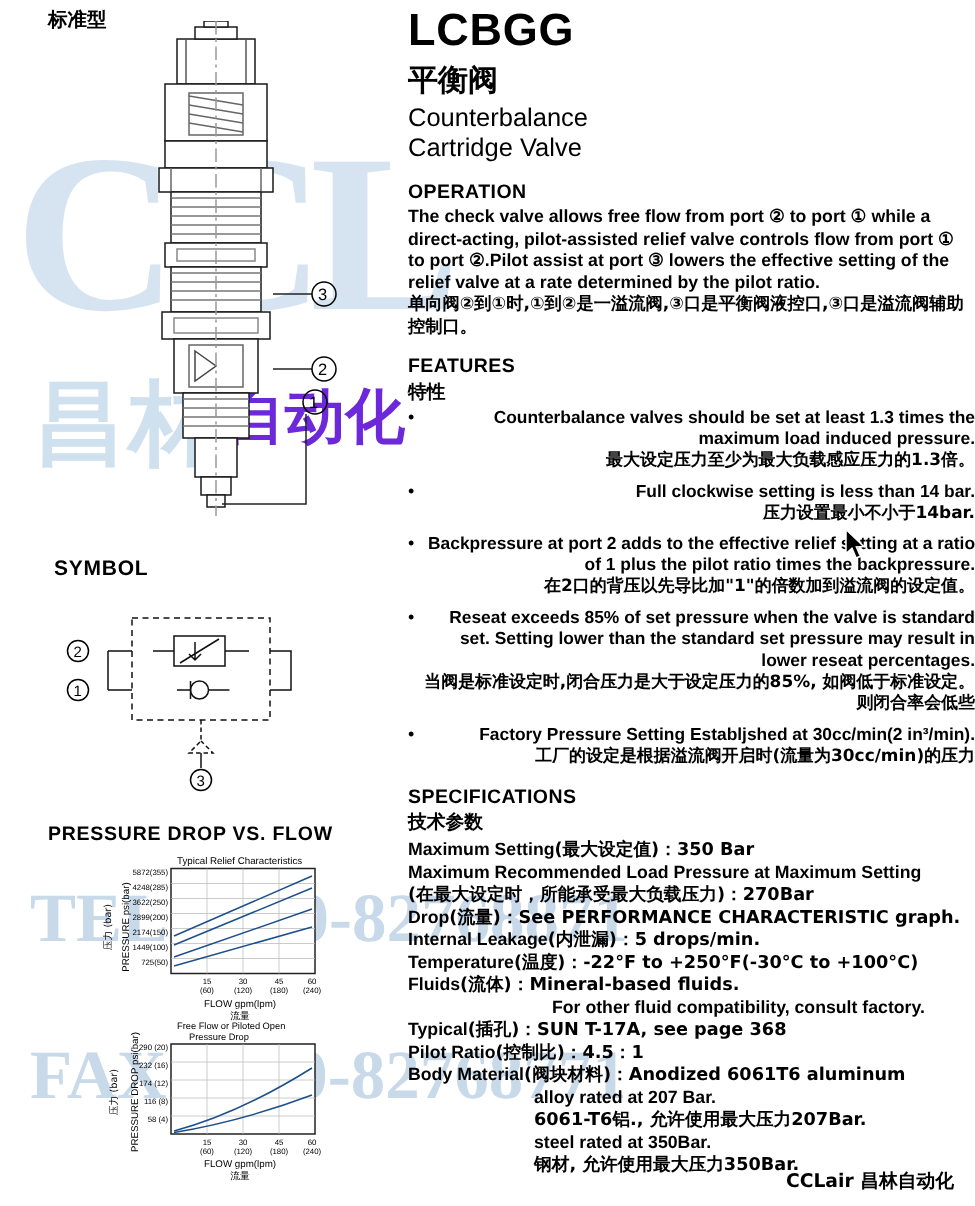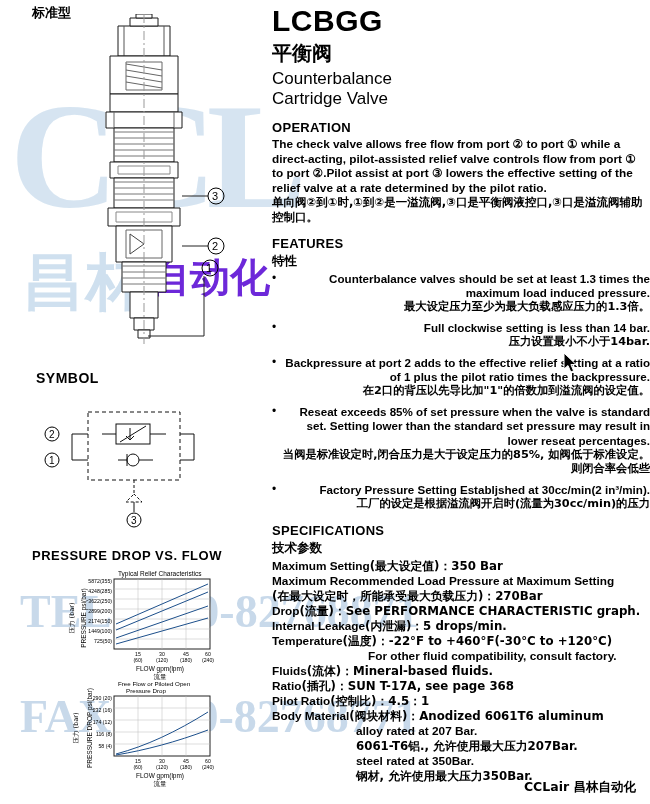--- a/index.html
+++ b/index.html
@@ -350,30 +350,30 @@
       <div class="spec-line">
         <span class="spec-cn">(在最大设定时，所能承受最大负载压力)</span><span class="spec-cn">：270Bar</span>
       </div>
       <div class="spec-line">
         <span>Drop</span><span class="spec-cn">(流量)</span><span class="spec-cn">：See PERFORMANCE CHARACTERISTIC graph.</span>
       </div>
       <div class="spec-line">
         <span>Internal Leakage</span><span class="spec-cn">(内泄漏)</span><span class="spec-cn">：5 drops/min.</span>
       </div>
       <div class="spec-line">
-        <span>Temperature</span><span class="spec-cn">(温度)</span><span class="spec-cn">：-22°F to +460°F(-30°C to +120°C)</span>
+        <span>Temperature</span><span class="spec-cn">(温度)</span><span class="spec-cn">：-22°F to +250°F(-30°C to +100°C)</span>
+      </div>
+      <div class="spec-line">
+        <span>Fluids</span><span class="spec-cn">(流体)</span><span class="spec-cn">：Mineral-based fluids.</span>
       </div>
       <div class="spec-line">
         <span class="spec-indent">For other fluid compatibility, consult factory.</span>
       </div>
       <div class="spec-line">
-        <span>Fluids</span><span class="spec-cn">(流体)</span><span class="spec-cn">：Mineral-based fluids.</span>
-      </div>
-      <div class="spec-line">
-        <span>Ratio</span><span class="spec-cn">(插孔)</span><span class="spec-cn">：SUN T-17A, see page 368</span>
+        <span>Typical</span><span class="spec-cn">(插孔)</span><span class="spec-cn">：SUN T-17A, see page 368</span>
       </div>
       <div class="spec-line">
         <span>Pilot Ratio</span><span class="spec-cn">(控制比)</span><span class="spec-cn">：4.5：1</span>
       </div>
       <div class="spec-line">
         <span>Body Material</span><span class="spec-cn">(阀块材料)</span><span class="spec-cn">：Anodized 6061T6 aluminum</span>
       </div>
       <div class="spec-line">
         <span class="spec-indent2">alloy rated at 207 Bar.</span>
       </div>

